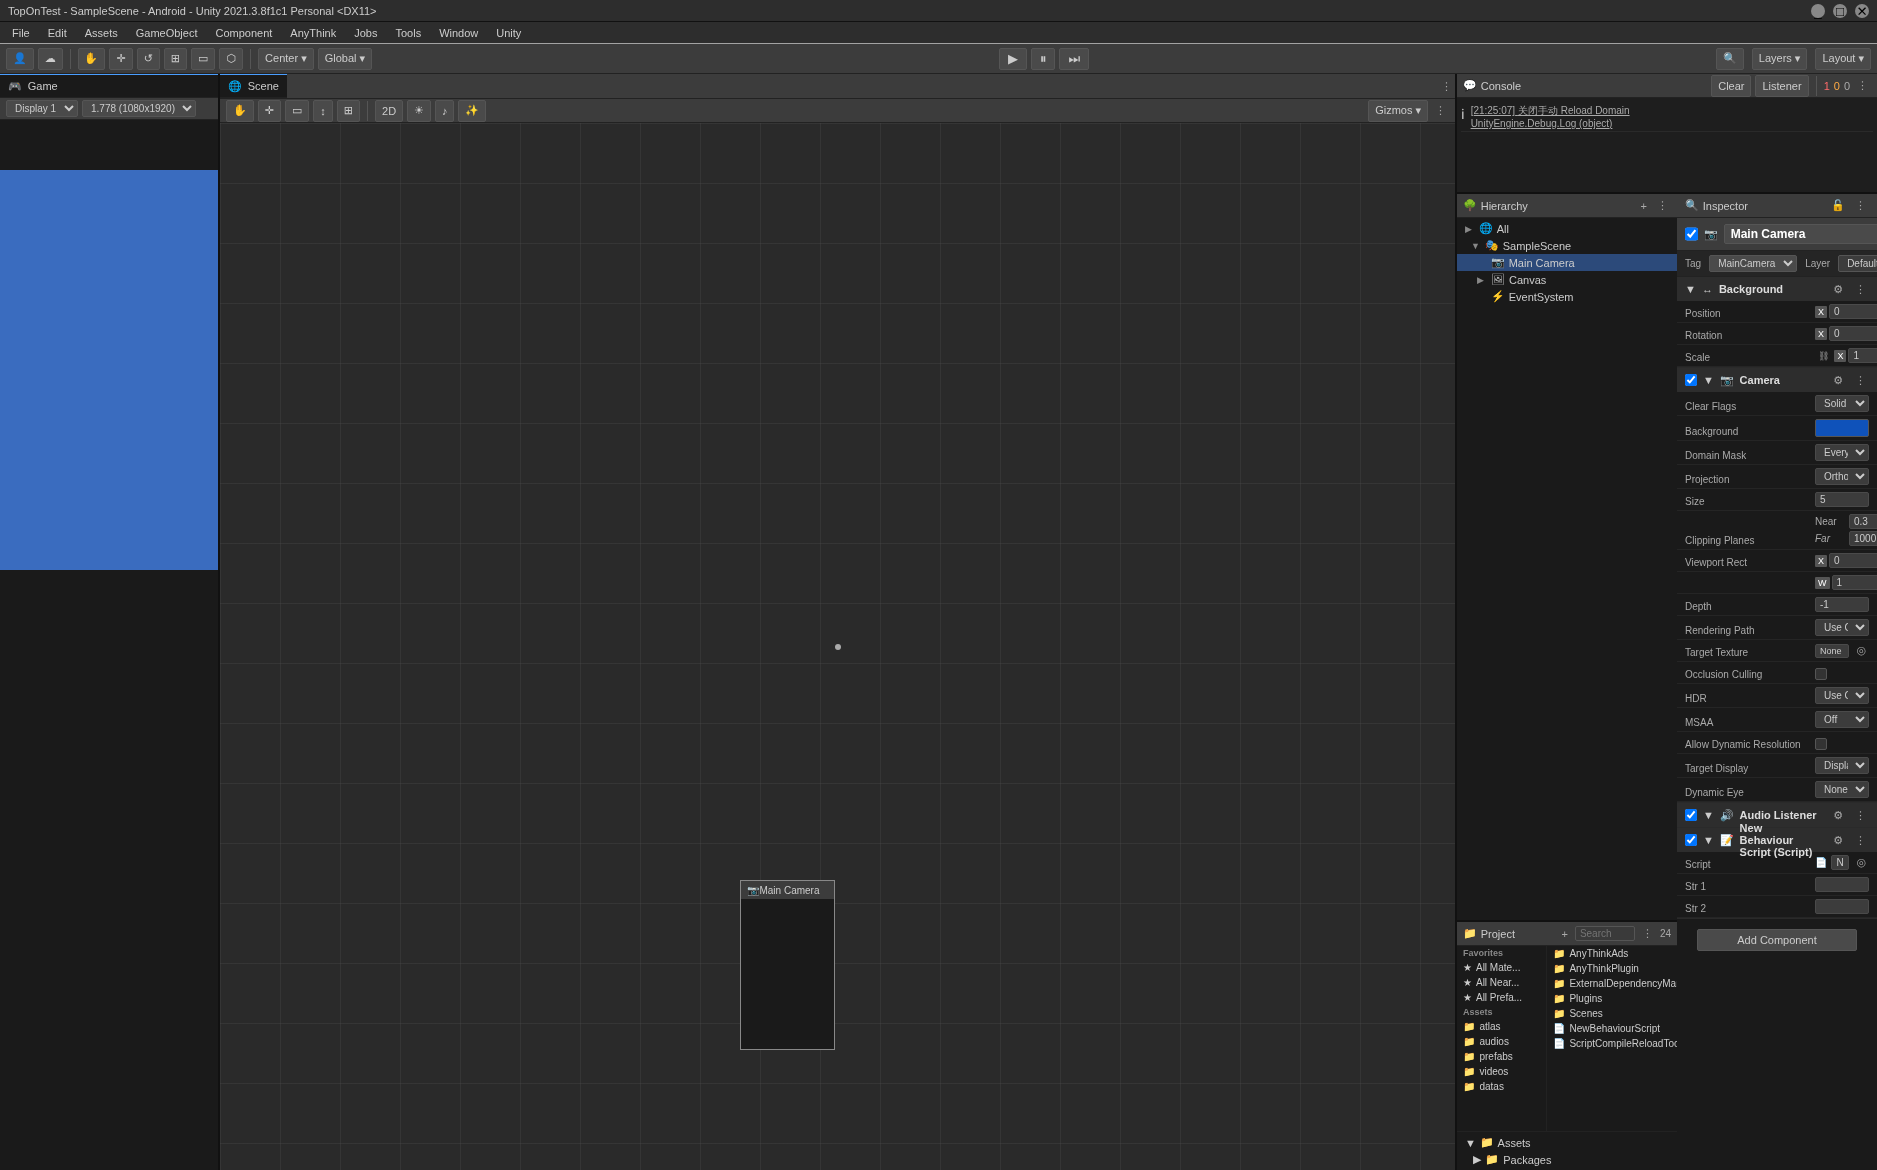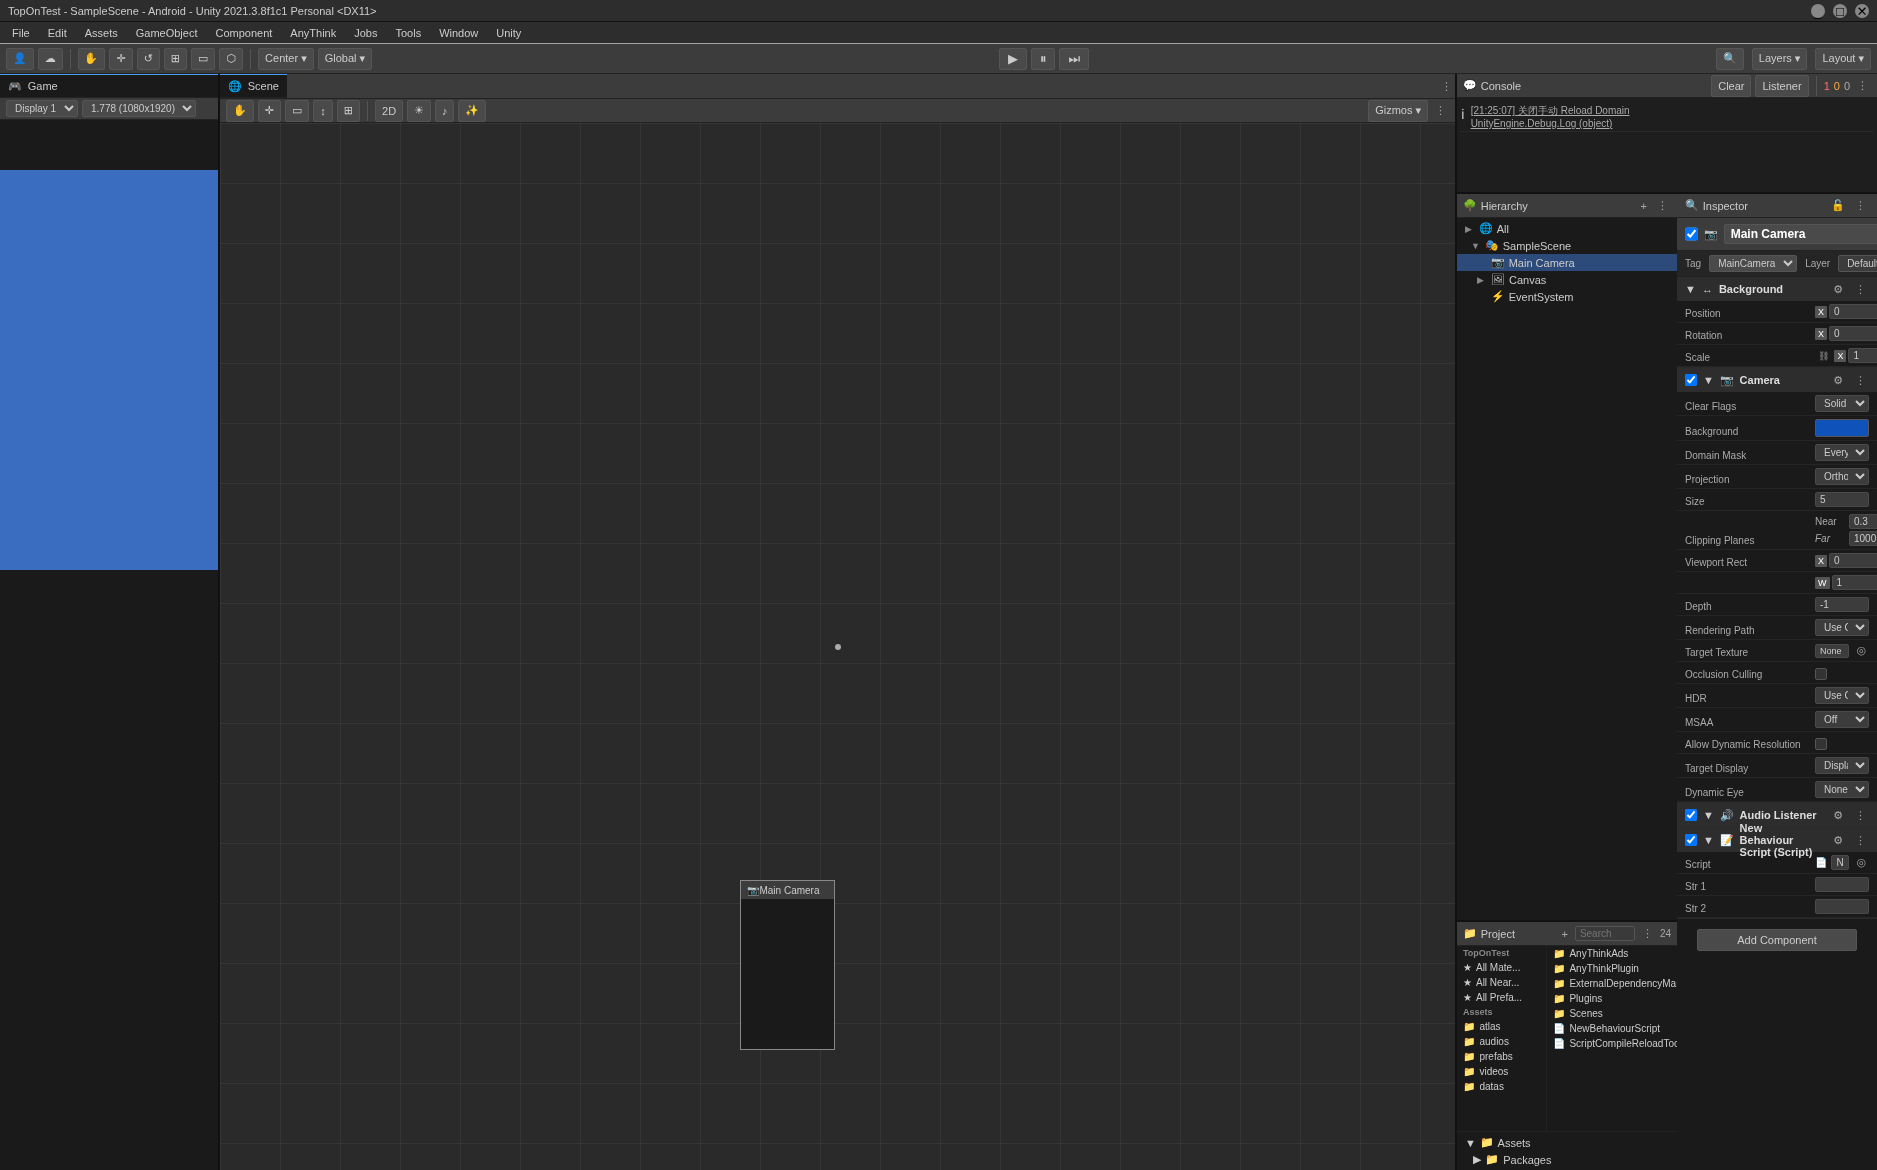--- a/index.html
+++ b/index.html
@@ -659,21 +659,21 @@
             <span>📁</span>
             <span>Project</span>
             <div class="flex-spacer"></div>
             <button class="icon-btn">+</button>
             <input type="text" style="background: rgb(58, 58, 58); border: 1px solid rgb(85, 85, 85); color: rgb(204, 204, 204); padding: 1px 4px; border-radius: 2px; font-size: 10px; width: 60px;" placeholder="Search">
             <button class="icon-btn">⋮</button>
             <span style="font-size:10px;color:#aaa;">24</span>
           </div>
           <div class="project-content">
             <div class="project-sidebar">
-              <div class="fav-section">TopOnTest</div>
+              <div class="fav-section">Favorites</div>
               <div class="fav-item">
                 <span>★</span>
                 <span>All Mate...</span>
               </div>
               <div class="fav-item">
                 <span>★</span>
                 <span>All Near...</span>
               </div>
               <div class="fav-item">
                 <span>★</span>

